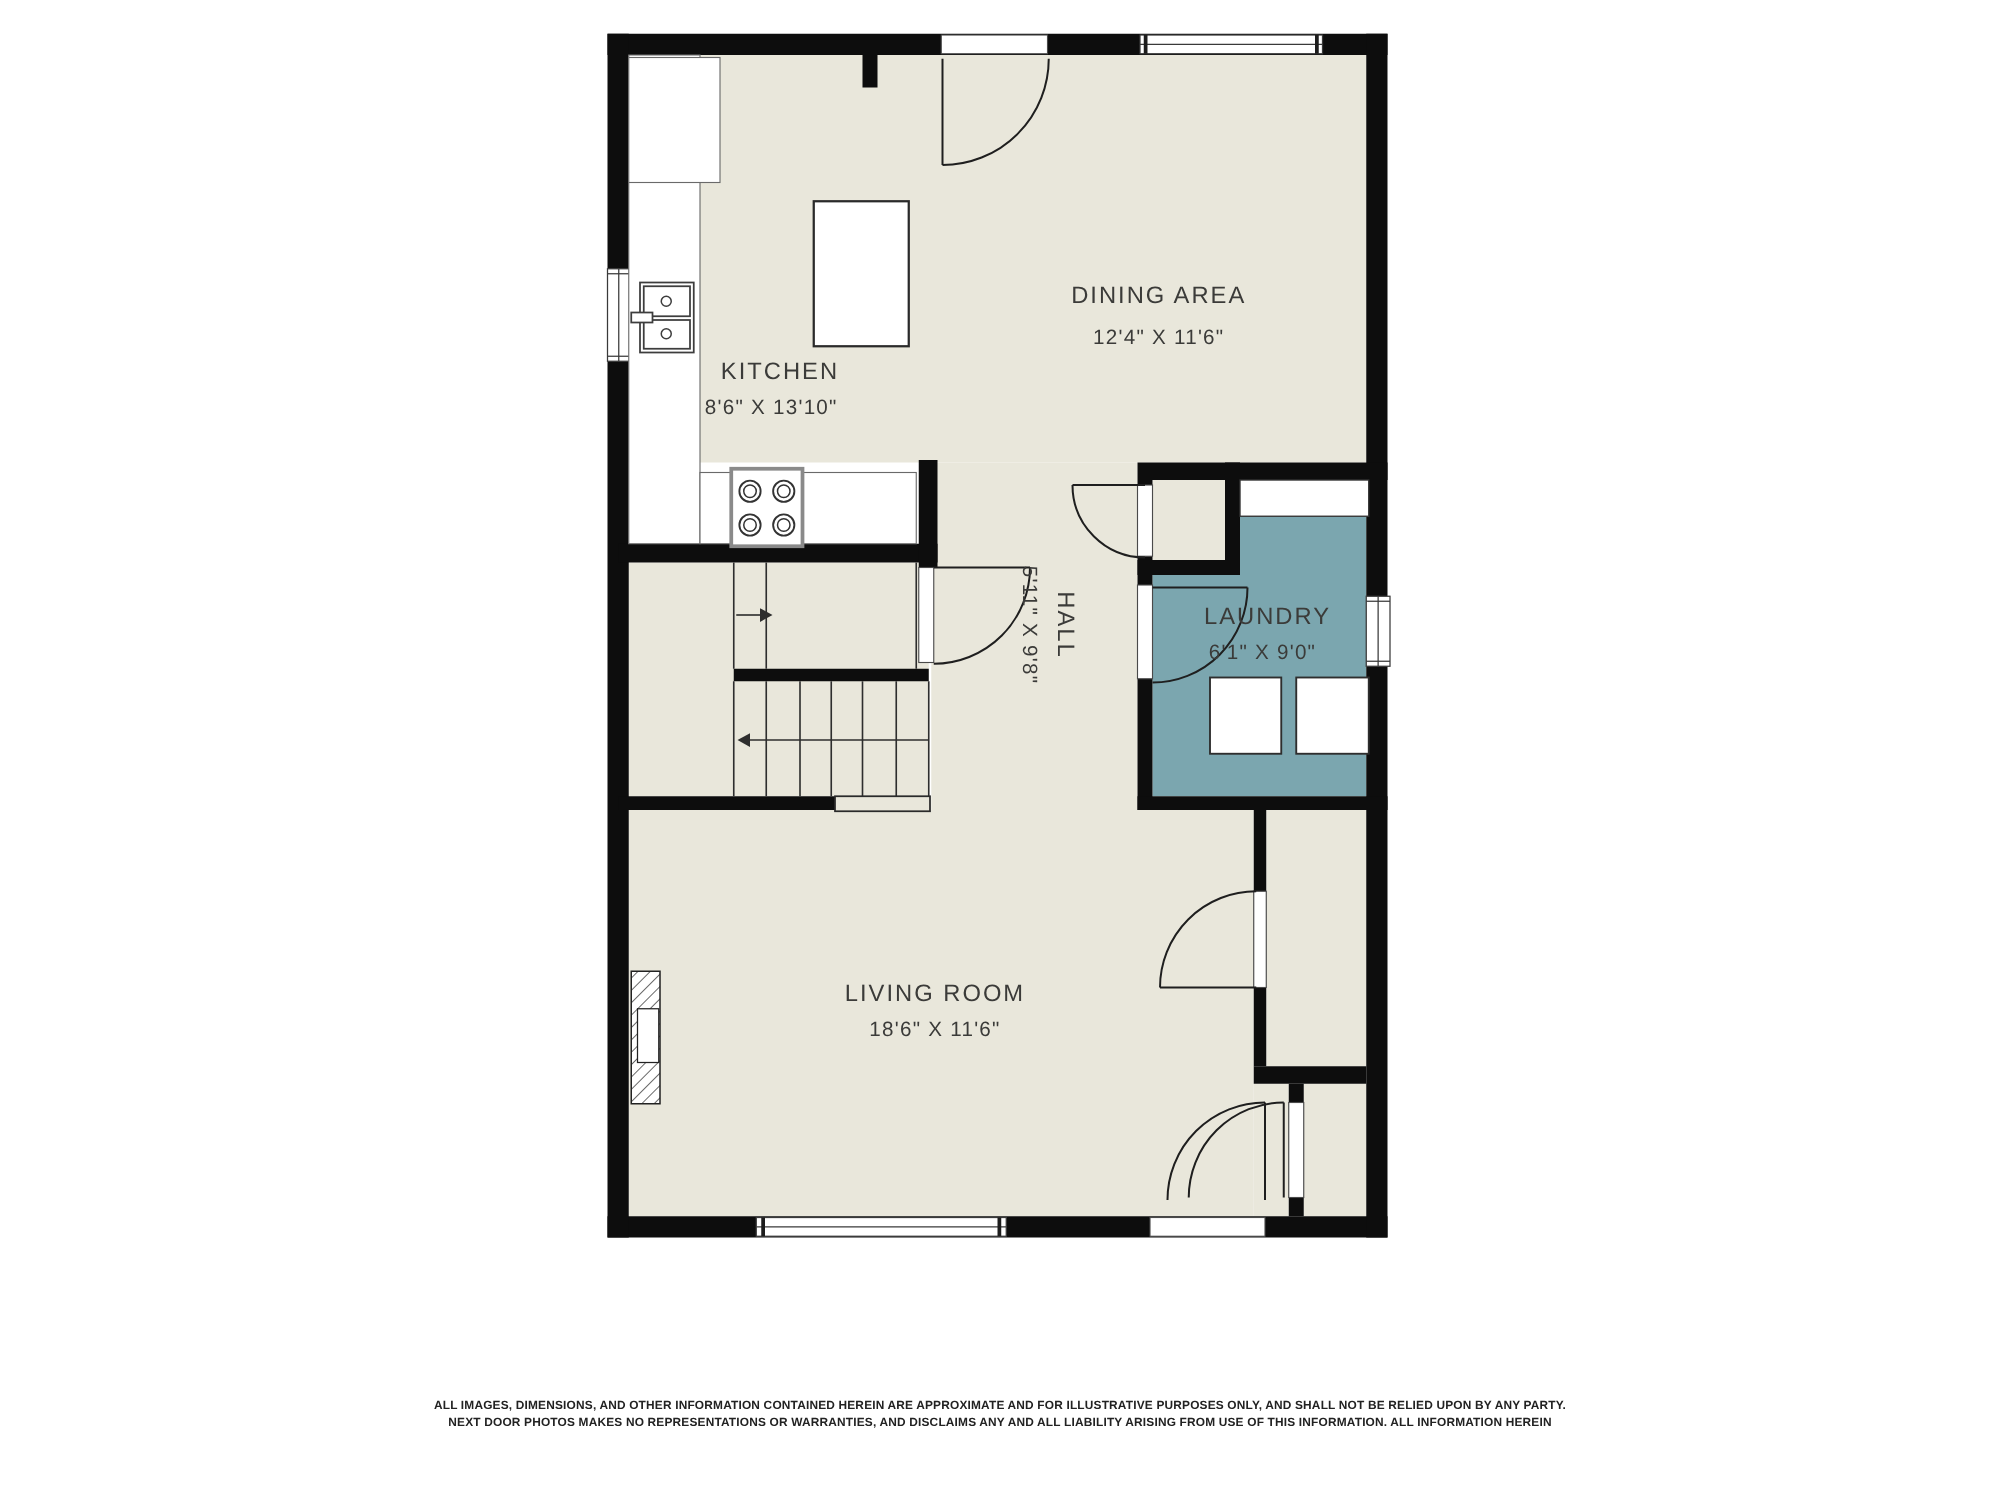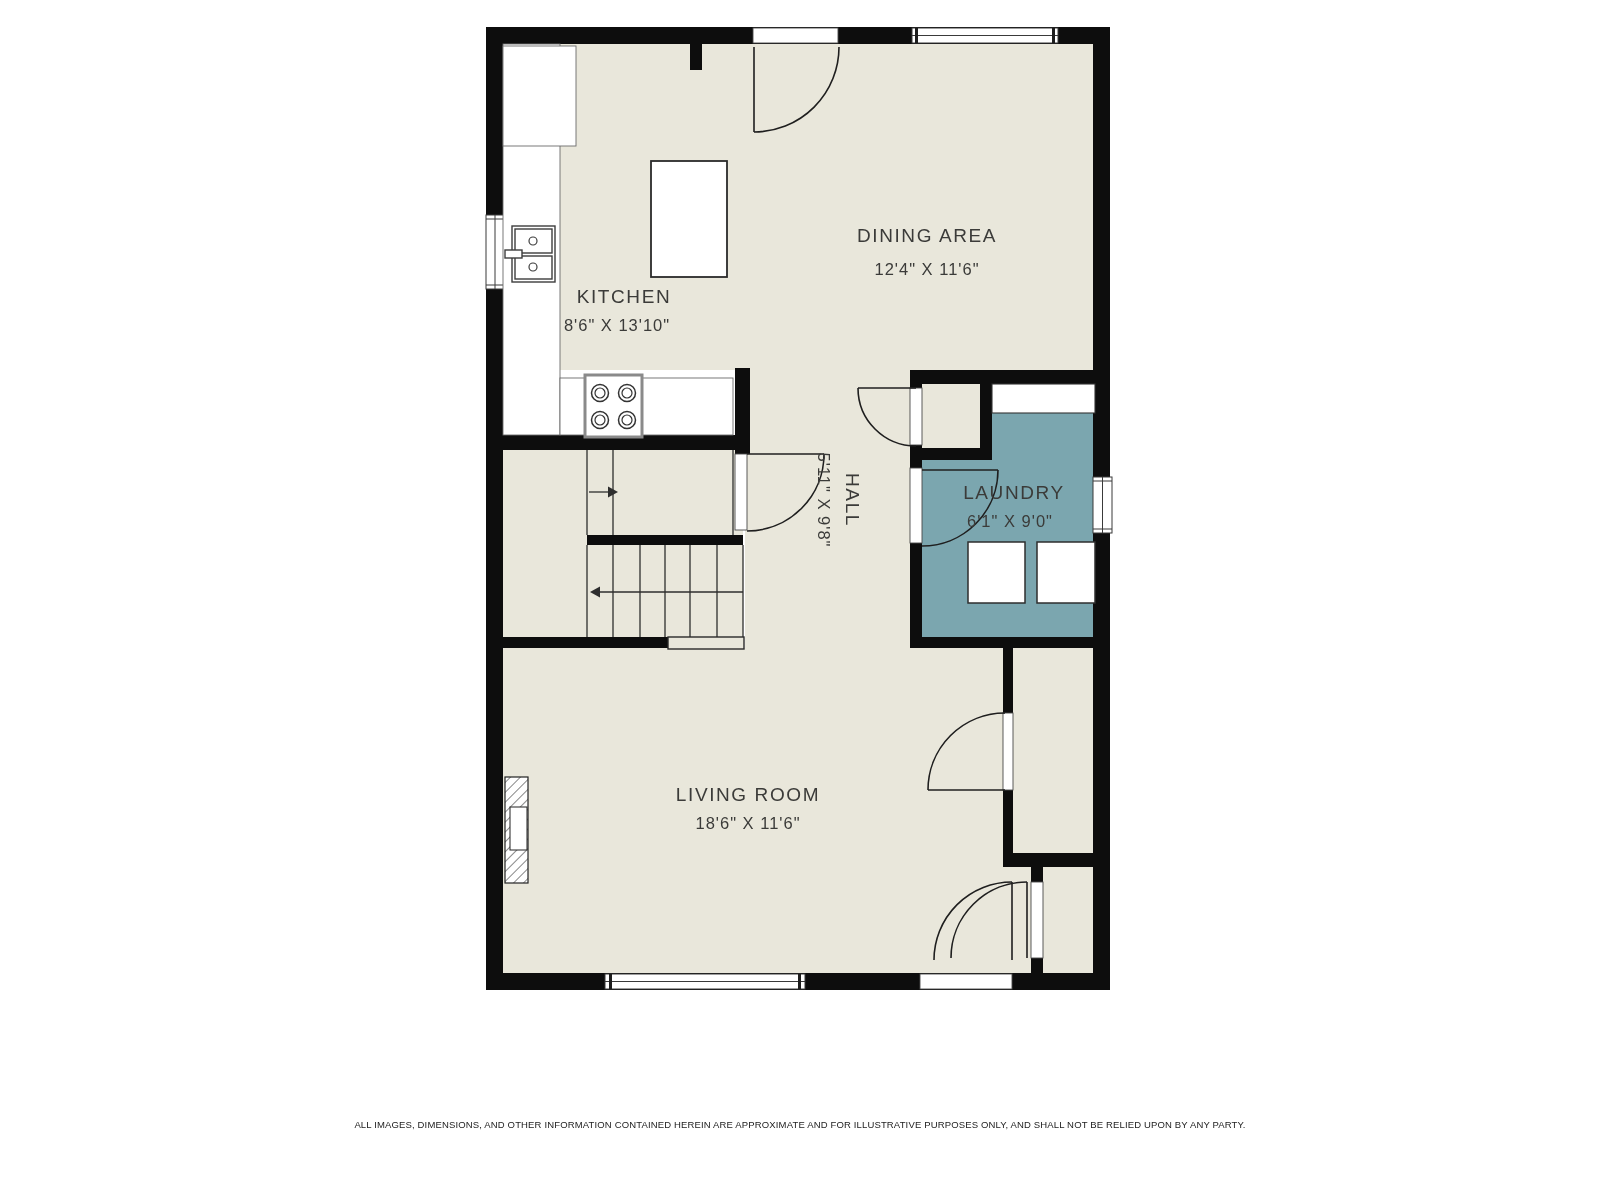--- a/index.html
+++ b/index.html
@@ -16,21 +16,21 @@
   .winline{stroke:#3a3a3a;stroke-width:1;fill:none;}
   .winpost{stroke:#1d1d1d;stroke-width:3;fill:none;}
   .fixture{fill:#fff;stroke:#3d3d3d;stroke-width:1.4;}
   .fixture-light{fill:#fff;stroke:#6a6a6a;stroke-width:0.9;}
   .swing{stroke:#1f1f1f;stroke-width:1.6;fill:none;}
   .stair{stroke:#2e2e2e;stroke-width:1.3;fill:none;}
   .arrowhead{fill:#2e2e2e;stroke:none;}
   .landing{fill:var(--floor);stroke:#2a2a2a;stroke-width:1.4;}
   .hatched{fill:url(#hatch);stroke:#222;stroke-width:1.2;}
   .disclaimer{position:absolute;left:0;top:1118px;width:1600px;text-align:center;
-              font-size:9.5px;font-weight:normal;color:#222;line-height:1.45;letter-spacing:0.15px;}
+              font-size:9.5px;font-weight:bold;color:#222;line-height:1.45;letter-spacing:0.15px;}
 </style>
 </head>
 <body>
 
 <div class="stage">
 <svg width="1600" height="1200" viewBox="0 0 1600 1200">
   <defs>
     <pattern id="hatch" width="7" height="7" patternTransform="rotate(45)" patternUnits="userSpaceOnUse">
       <rect width="7" height="7" fill="#ffffff"></rect>
       <line x1="0" y1="0" x2="0" y2="7" stroke="#555" stroke-width="1.4"></line>
@@ -205,14 +205,15 @@
     <text class="room-dims" x="1010" y="527" text-anchor="middle">6'1" X 9'0"</text>
 
     <text class="room-name" x="748" y="801" text-anchor="middle">LIVING ROOM</text>
     <text class="room-dims" x="748" y="829" text-anchor="middle">18'6" X 11'6"</text>
   </g>
 </svg>
 
   
   <div class="disclaimer">
     <div>ALL IMAGES, DIMENSIONS, AND OTHER INFORMATION CONTAINED HEREIN ARE APPROXIMATE AND FOR ILLUSTRATIVE PURPOSES ONLY, AND SHALL NOT BE RELIED UPON BY ANY PARTY.</div>
+    <div>NEXT DOOR PHOTOS MAKES NO REPRESENTATIONS OR WARRANTIES, AND DISCLAIMS ANY AND ALL LIABILITY ARISING FROM USE OF THIS INFORMATION. ALL INFORMATION HEREIN</div>
   </div>
 </div>
 
 </body></html>

